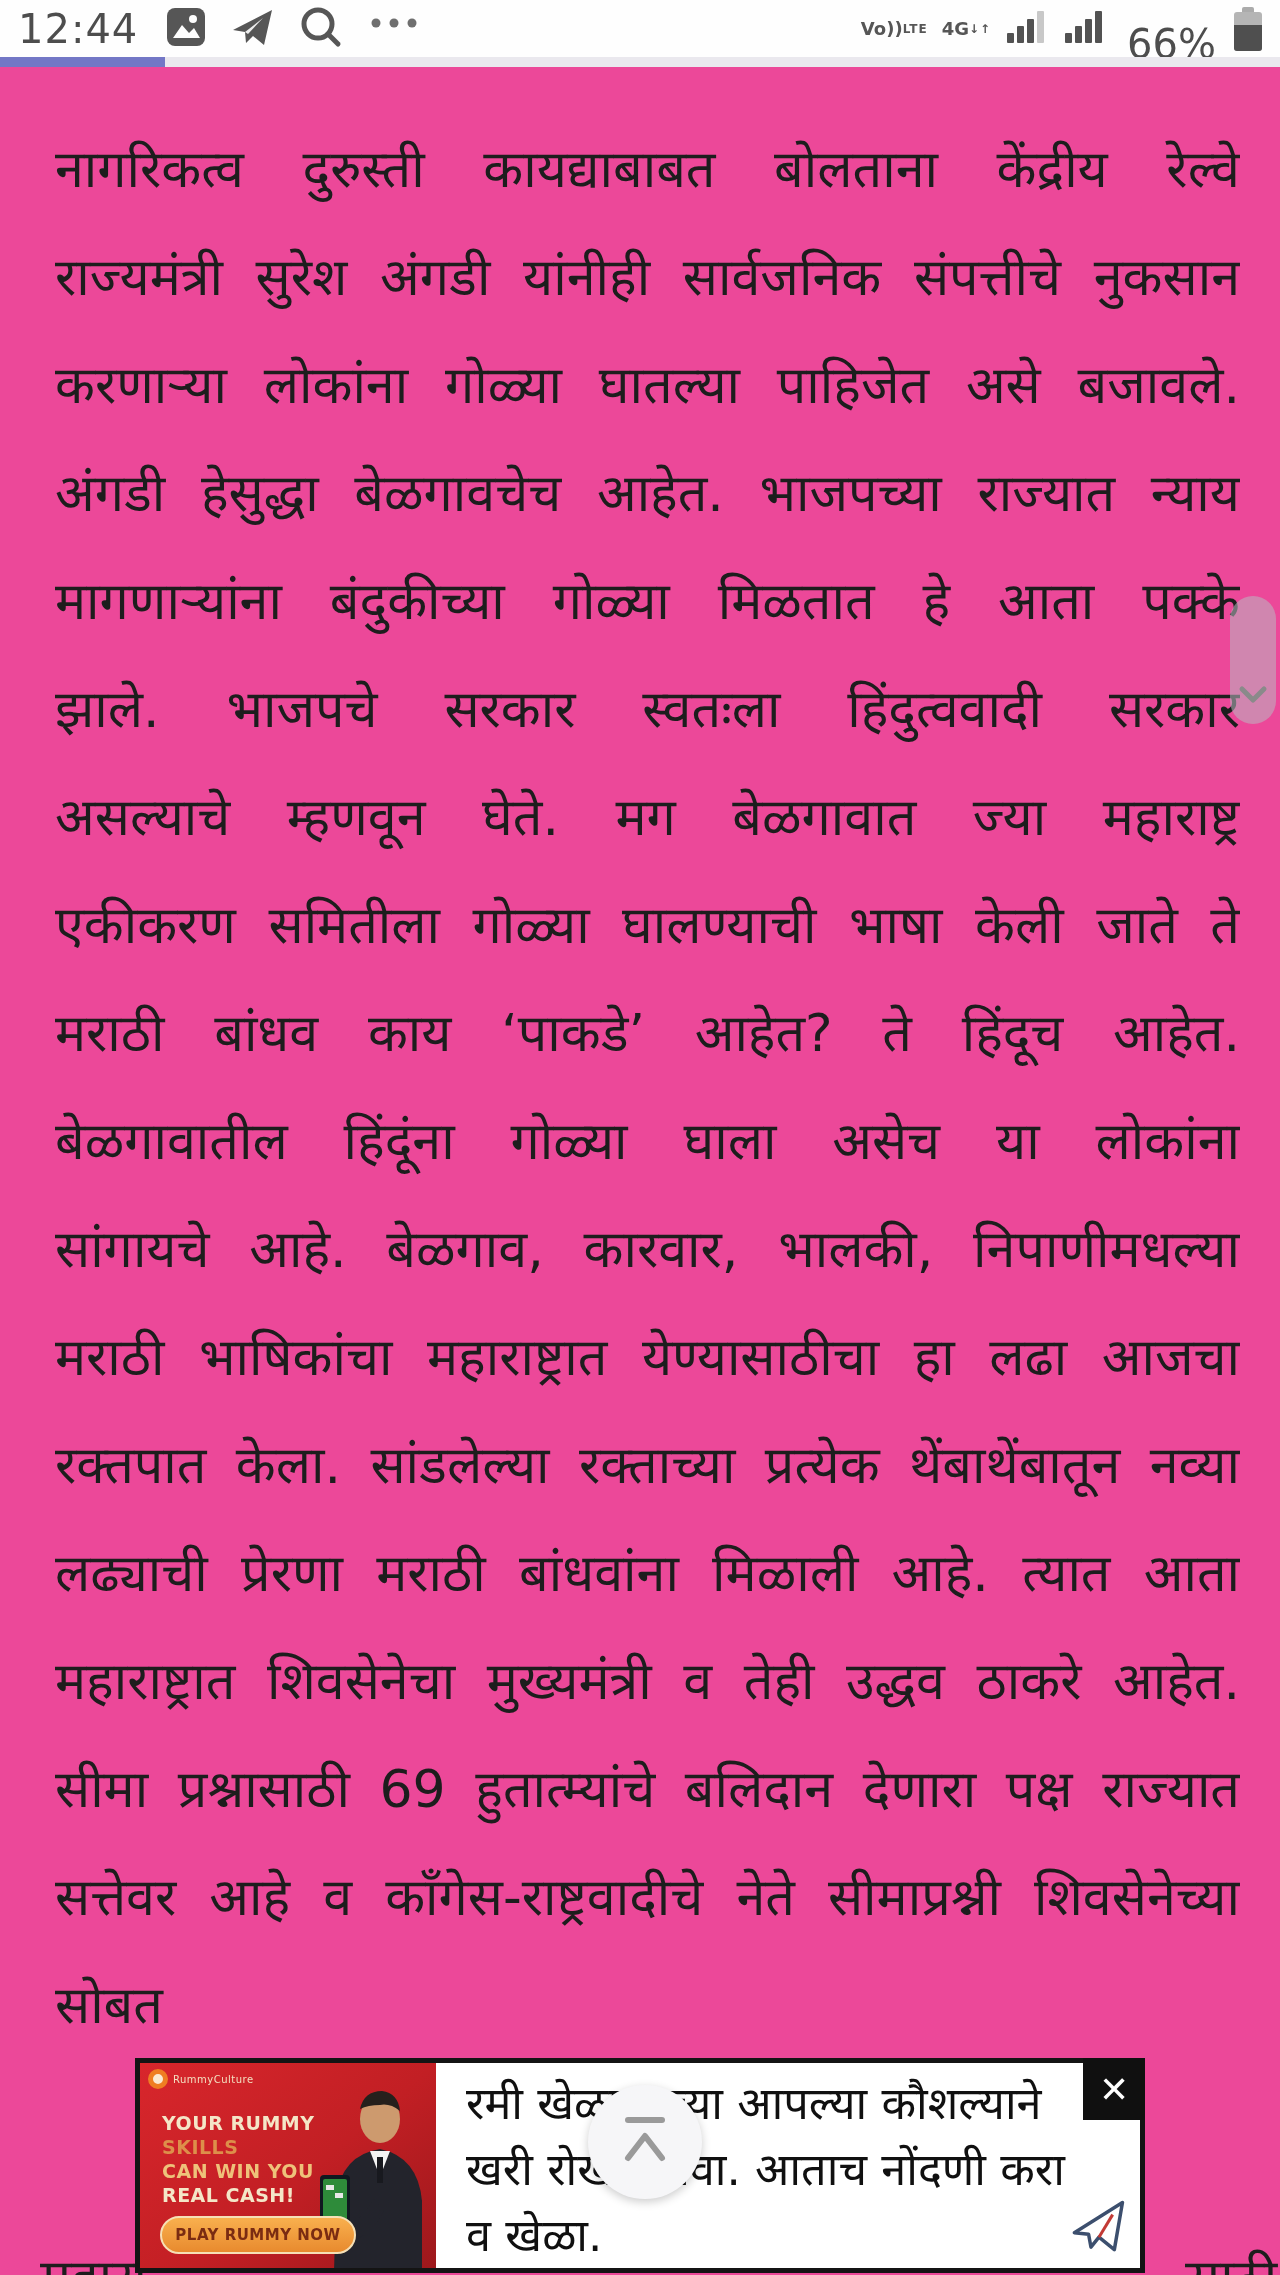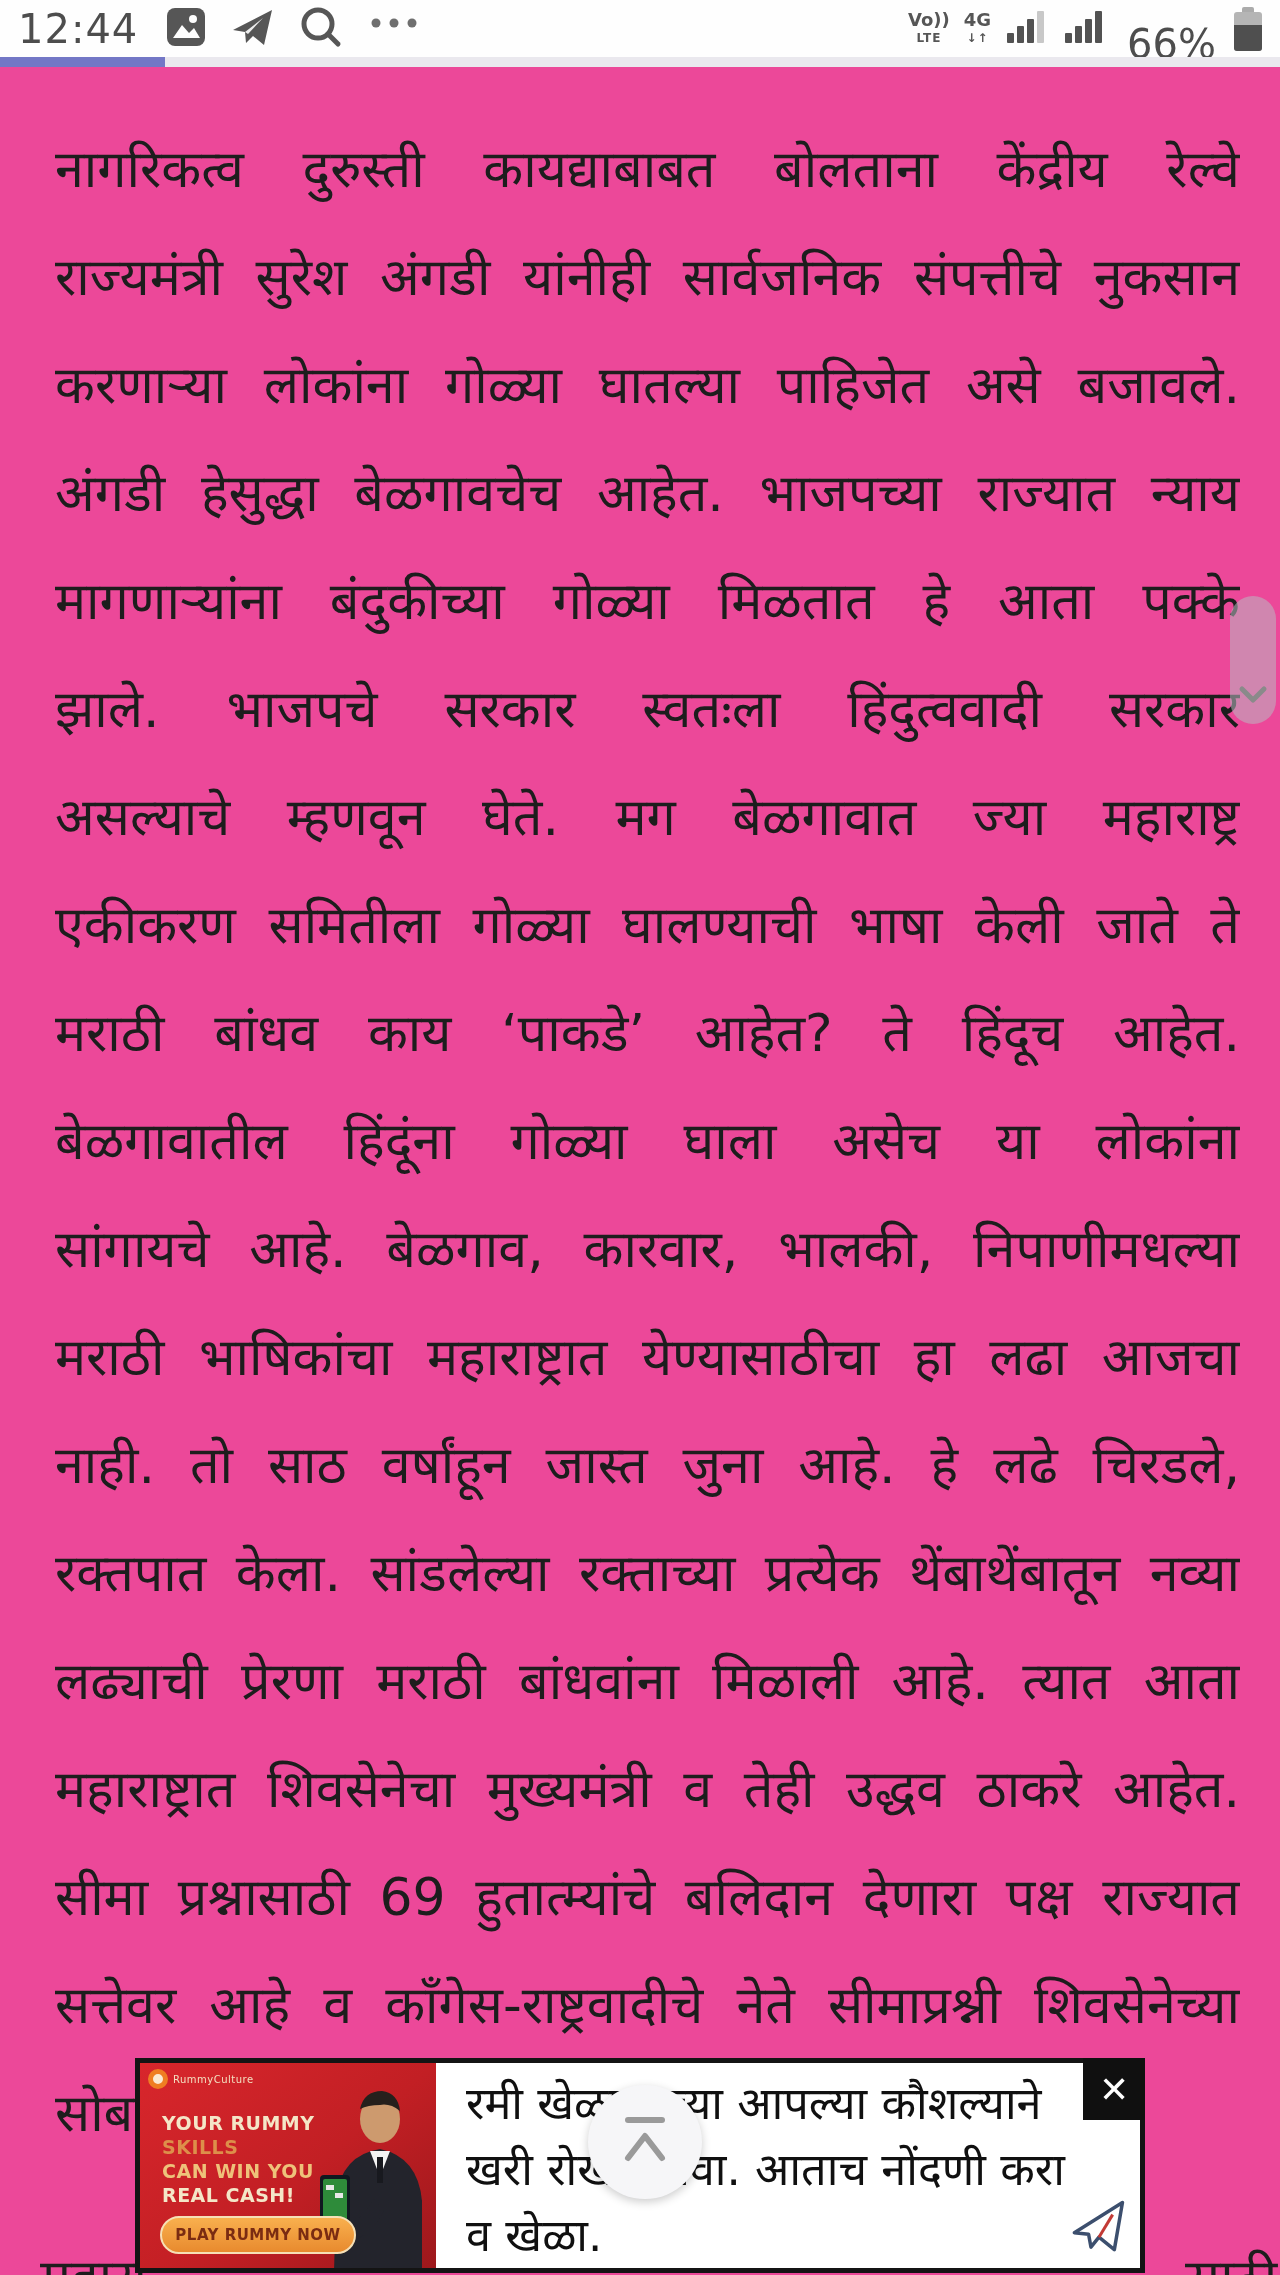--- a/index.html
+++ b/index.html
@@ -6,21 +6,21 @@
   .screen{position:relative;width:1280px;height:2275px;background:#ec4899;overflow:hidden;
           font-family:"DejaVu Sans","Liberation Sans",sans-serif;}
 
   
   .statusbar{position:absolute;top:0;left:0;right:0;height:57px;background:#fefefe;
              display:flex;align-items:center;padding:0 18px;box-sizing:border-box;color:#4d4d4d;}
   .sb-time{font-size:40px;letter-spacing:1px;color:#4d4d4d;}
   .sb-left-icons{display:flex;align-items:center;gap:22px;margin-left:26px;}
   .sb-spacer{flex:1;}
   .sb-right{display:flex;align-items:center;gap:14px;}
-  .sb-stack{display:flex;flex-direction:column;align-items:center;line-height:18px;
+  .sb-stack{display:flex;flex-direction:row;align-items:center;line-height:18px;
             font-size:18px;font-weight:bold;color:#565656;}
   .sb-stack .small{font-size:12px;letter-spacing:1px;}
   .sb-pct{font-size:40px;color:#4d4d4d;margin-left:6px;margin-top:30px;}
   .battery{position:relative;width:28px;height:44px;margin-left:4px;}
   .battery .nub{position:absolute;top:0;left:8px;width:12px;height:5px;background:#ababab;border-radius:2px 2px 0 0;}
   .battery .body{position:absolute;top:5px;left:0;width:28px;height:39px;background:#b5b5b5;border-radius:3px;overflow:hidden;}
   .battery .fill{position:absolute;bottom:0;left:0;width:100%;height:66%;background:#4f4f4f;}
 
   
   .progress{position:absolute;top:57px;left:0;width:100%;height:10px;background:#eae8ee;}
@@ -151,21 +151,20 @@
     <div class="line">करणाऱ्या लोकांना गोळ्या घातल्या पाहिजेत असे बजावले.</div>
     <div class="line">अंगडी हेसुद्धा बेळगावचेच आहेत. भाजपच्या राज्यात न्याय</div>
     <div class="line">मागणाऱ्यांना बंदुकीच्या गोळ्या मिळतात हे आता पक्के</div>
     <div class="line">झाले. भाजपचे सरकार स्वतःला हिंदुत्ववादी सरकार</div>
     <div class="line">असल्याचे म्हणवून घेते. मग बेळगावात ज्या महाराष्ट्र</div>
     <div class="line">एकीकरण समितीला गोळ्या घालण्याची भाषा केली जाते ते</div>
     <div class="line">मराठी बांधव काय ‘पाकडे’ आहेत? ते हिंदूच आहेत.</div>
     <div class="line">बेळगावातील हिंदूंना गोळ्या घाला असेच या लोकांना</div>
     <div class="line">सांगायचे आहे. बेळगाव, कारवार, भालकी, निपाणीमधल्या</div>
     <div class="line">मराठी भाषिकांचा महाराष्ट्रात येण्यासाठीचा हा लढा आजचा</div>
-    <div class="line">नाही. तो साठ वर्षांहून जास्त जुना आहे. हे लढे चिरडले,</div>
     <div class="line">रक्तपात केला. सांडलेल्या रक्ताच्या प्रत्येक थेंबाथेंबातून नव्या</div>
     <div class="line">लढ्याची प्रेरणा मराठी बांधवांना मिळाली आहे. त्यात आता</div>
     <div class="line">महाराष्ट्रात शिवसेनेचा मुख्यमंत्री व तेही उद्धव ठाकरे आहेत.</div>
     <div class="line">सीमा प्रश्नासाठी 69 हुतात्म्यांचे बलिदान देणारा पक्ष राज्यात</div>
     <div class="line">सत्तेवर आहे व काँगेस-राष्ट्रवादीचे नेते सीमाप्रश्नी शिवसेनेच्या</div>
     <div class="line single">सोबत</div>
   </div>
   <div class="frag frag-left">महारा</div>
   <div class="frag frag-right">साठी</div>
 

